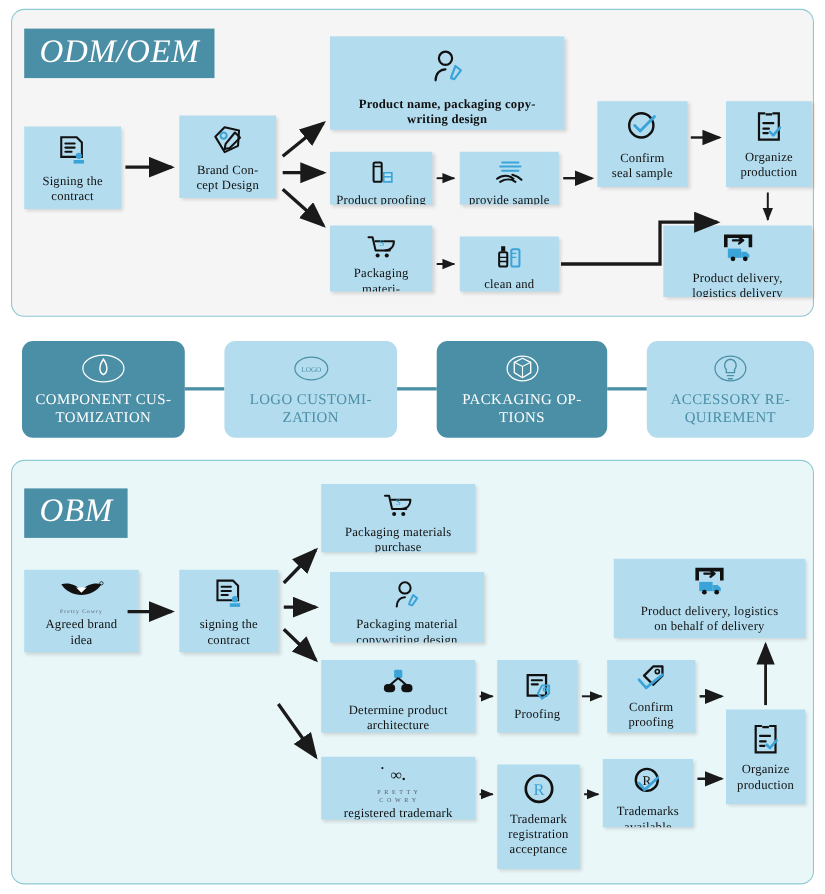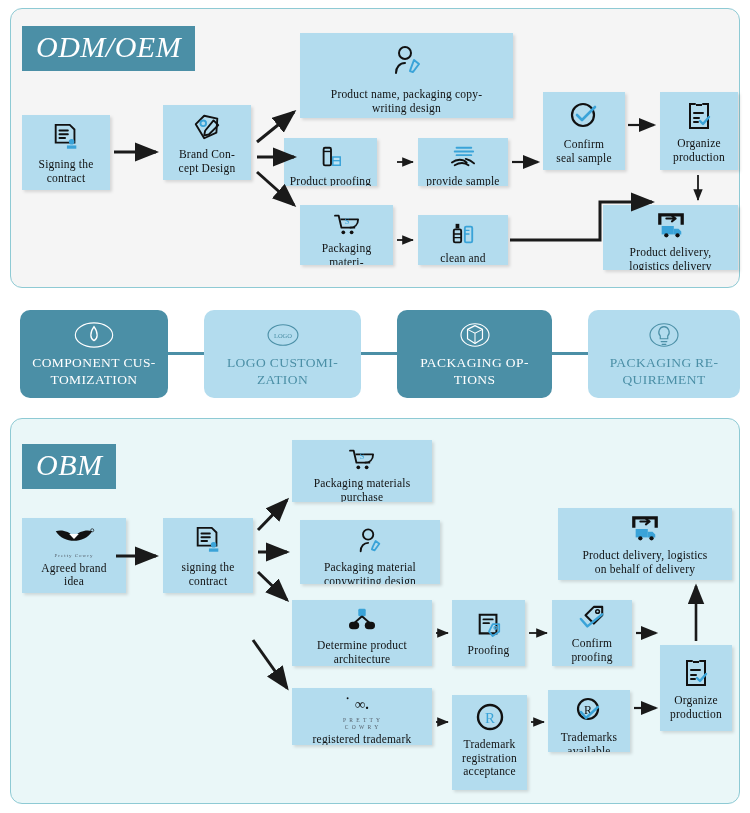--- a/index.html
+++ b/index.html
@@ -122,33 +122,33 @@
     <svg width="32" height="30" viewBox="0 0 34 32">
       <path d="M5 13 L14 4 L28 7 L27 22 L14 28 Z" fill="none" stroke="#111" stroke-width="2" stroke-linejoin="round"></path>
       <circle cx="13" cy="12" r="3" fill="none" stroke="#3aa3d8" stroke-width="2"></circle>
       <path d="M24 9 L29 14 L19 24 L14 25 L15 20 Z" fill="none" stroke="#111" stroke-width="2" stroke-linejoin="round"></path>
     </svg>
   </span>
   <span class="lbl" style="white-space:pre-line;">Brand Con-
 cept Design</span>
 </div>
 
-<div class="node" id="odm-n2" style="left:300px; top:33px; width:213px; height:85px;">
+<div class="node" id="odm-n2" style="left:300px; top:33px; width:213px; height:85px;font-weight:bold;">
   <span class="ico" style="margin-top:6px;">
     <svg width="34" height="34" viewBox="0 0 34 34">
       <circle cx="15" cy="9" r="6" fill="none" stroke="#111" stroke-width="2"></circle>
       <path d="M6 29c0-6 4-10 9-10" fill="none" stroke="#111" stroke-width="2" stroke-linecap="round"></path>
       <path d="M24 16 L29 20 L23 28 L20 27 L21 24 Z" fill="none" stroke="#3aa3d8" stroke-width="2" stroke-linejoin="round"></path>
     </svg>
   </span>
   <span class="lbl" style="white-space:pre-line; margin-top:4px;">Product name, packaging copy-
 writing design</span>
 </div>
 
-<div class="node" id="odm-n3" style="left:284px; top:138px; width:93px; height:48px;">
+<div class="node" id="odm-n3" style="left:300px; top:138px; width:93px; height:48px;">
   <span class="ico">
     <svg width="26" height="24" viewBox="0 0 28 26">
       <rect x="6" y="3" width="8" height="19" rx="1.5" fill="none" stroke="#111" stroke-width="2"></rect>
       <path d="M6 7h8" stroke="#111" stroke-width="1.5"></path>
       <path d="M16 13h8v9h-8z" fill="#b9e2f5" stroke="#3aa3d8" stroke-width="1.6"></path>
       <path d="M16 17h8" stroke="#3aa3d8" stroke-width="1.4"></path>
     </svg>
   </span>
   <span class="lbl" style="white-space:pre-line;">Product proofing</span>
 </div>
@@ -272,21 +272,21 @@
 <div class="connector" style="left:552px; top:352px; width:36px;"></div>
 
 <div class="cat light" id="cat3" style="left:588px; top:310px; width:152px; height:88px;">
   <span class="cat-ico">
     <svg width="42" height="28" viewBox="0 0 44 30">
       <ellipse cx="22" cy="15" rx="15" ry="12" fill="none" stroke="#4b8fa6" stroke-width="1.2"></ellipse>
       <path d="M22 6 a6 6 0 0 1 4 10 v3 h-8 v-3 a6 6 0 0 1 4 -10 z" fill="none" stroke="#4b8fa6" stroke-width="1.3"></path>
       <path d="M19 22h6M20 25h4" stroke="#4b8fa6" stroke-width="1.3" stroke-linecap="round"></path>
     </svg>
   </span>
-  <span class="cat-lbl" style="white-space:pre-line;">PACKAGING RE-
+  <span class="cat-lbl" style="white-space:pre-line;">ACCESSORY RE-
 QUIREMENT</span>
 </div>
 
 <div class="panel" id="obm-panel"></div>
 
 <div class="section-badge" style="left:22px; top:444px;">OBM</div>
 
 <div class="node center-y" id="obm-n0" style="left:22px; top:518px; width:104px; height:75px;">
   <span class="ico">
     <svg width="48" height="24" viewBox="0 0 50 24">

